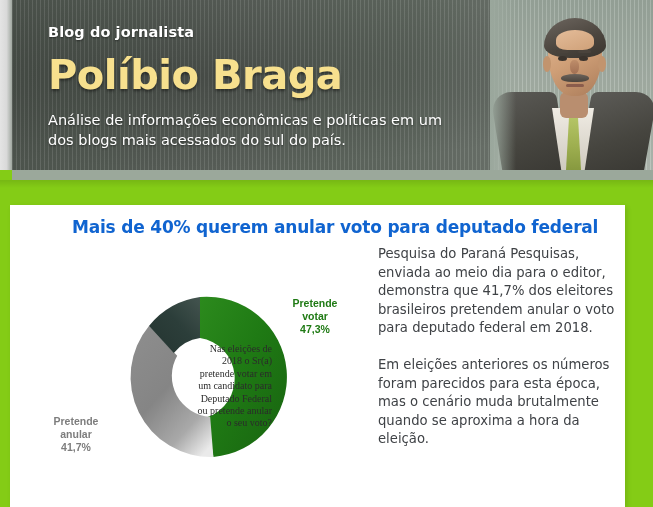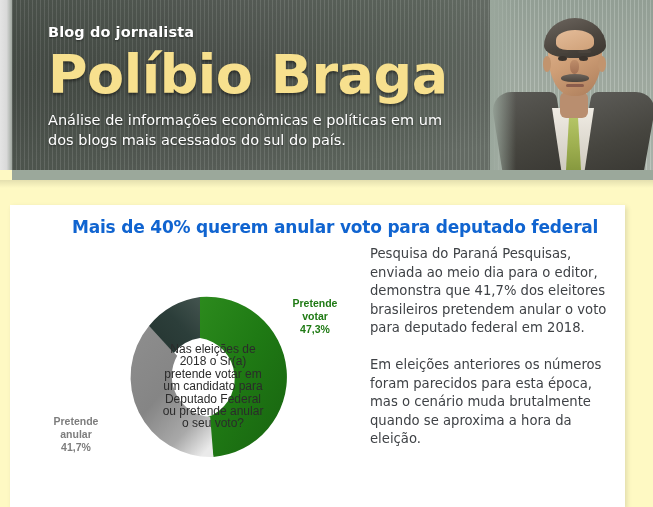--- a/index.html
+++ b/index.html
@@ -9,21 +9,21 @@
     height: 507px;
     overflow: hidden;
     font-family: "DejaVu Sans", sans-serif;
     background: #ededed;
   }
 
   #page {
     position: relative;
     width: 653px;
     height: 507px;
-    background: #fef9c3;
+    background: #84cc16;
   }
 
   
   #banner {
     position: absolute;
     left: 0; top: 0;
     width: 653px;
     height: 170px;
     overflow: hidden;
     background: #596059;
@@ -54,21 +54,21 @@
     left: 48px; top: 24px;
     font-size: 14.5px;
     font-weight: bold;
     color: #ffffff;
     letter-spacing: 0.1px;
     text-shadow: 0 1px 2px rgba(0,0,0,.45);
   }
   #blogtitle {
     position: absolute;
     left: 48px; top: 46px;
-    font-size: 54px;
+    font-size: 40px;
     line-height: 58px;
     font-weight: bold;
     color: #f7e08e;
     letter-spacing: -0.5px;
     text-shadow: 0 2px 3px rgba(0,0,0,.45);
   }
   #tagline {
     position: absolute;
     left: 48px; top: 110px;
     width: 420px;
@@ -247,38 +247,38 @@
   }
   #lab-anular {
     left: 2px; top: 170px; width: 104px;
     color: #7d7d7d;
     font-weight: bold;
   }
   #center-text {
     position: absolute;
     left: 132px; top: 98px;
     width: 118px;
-    text-align: center;
-    font-size: 12px;
+    text-align: right;
+    font-size: 10px;
     line-height: 12.4px;
     color: #2b2b2b;
-    font-family: Liberation Sans, sans-serif;
+    font-family: Liberation Serif, serif;
   }
 
   
   #article {
     position: absolute;
     left: 360px; top: 40px;
     width: 252px;
     font-size: 13.2px;
     line-height: 18.6px;
     color: #3f4246;
     font-family: "DejaVu Sans", sans-serif;
   }
-  #article p { margin: 0 0 18px 0; }
+  #article p { margin: 0 0 18px 8px; }
   #article p:last-child { margin-bottom: 0; }
 </style>
 </head>
 <body>
 
 <div id="page">
 
   <div id="banner">
     <div id="banner-stripes"></div>
     <div id="banner-vignette"></div>

